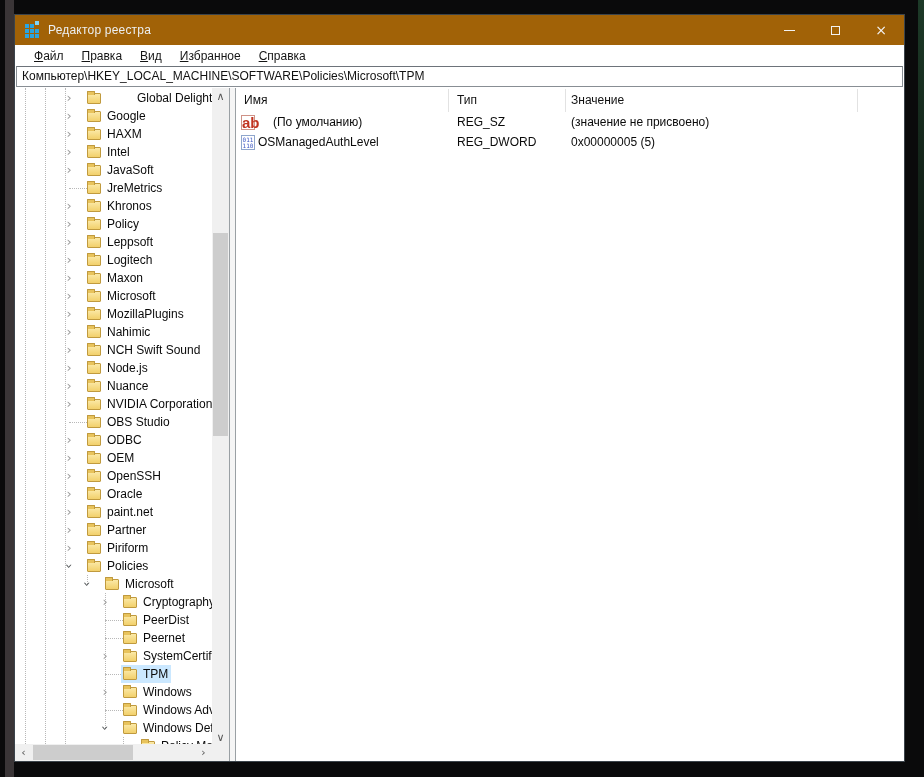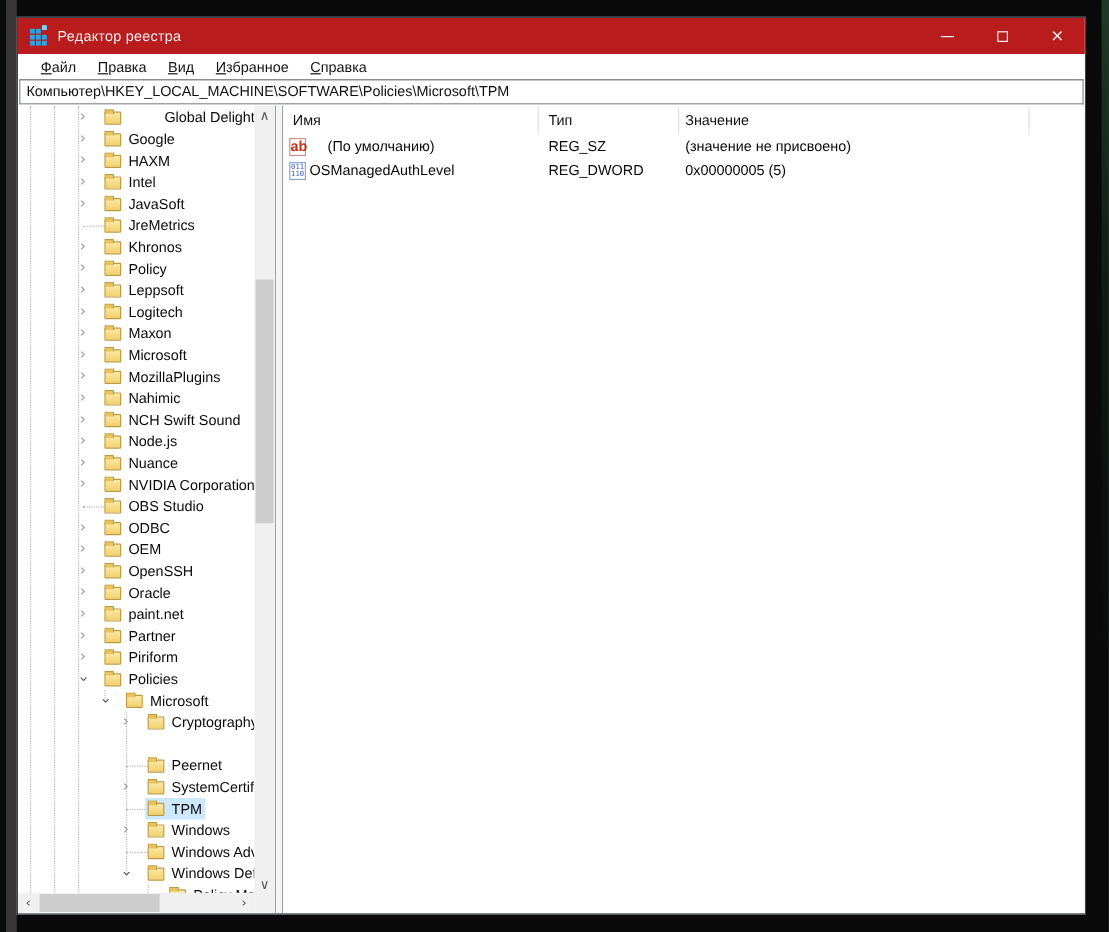--- a/index.html
+++ b/index.html
@@ -7,21 +7,21 @@
   body { background:#0a0a0b; font-family:"Liberation Sans","DejaVu Sans",sans-serif; font-size:12px; color:#000; position:relative; }
 
   .backdrop-left  { position:absolute; left:5px; top:0; width:9px; height:777px; background:#3a3537; }
   .backdrop-right { position:absolute; right:0; top:0; width:6px; height:777px;
                     background:linear-gradient(180deg,#1d3a28,#101c14 30%,#0a0a0b 70%); }
 
   .window { position:absolute; left:14px; top:14px; width:891px; height:748px; background:#fff;
             border:1px solid #3c444b; display:flex; flex-direction:column; }
 
   
-  .titlebar { height:30px; background:#b91c1c; display:flex; align-items:center; flex:0 0 auto; }
+  .titlebar { height:30px; background:#a16207; display:flex; align-items:center; flex:0 0 auto; }
   .app-icon { width:16px; height:16px; margin:0 8px 0 9px; position:relative; flex:0 0 auto; }
   .app-icon .cell { position:absolute; width:4px; height:4px; background:#2aa5e0; }
   .app-icon .cell.lite { background:#7fd6f9; }
   .title-text { color:#eceff1; font-size:12px; letter-spacing:.2px; }
   .win-controls { margin-left:auto; display:flex; height:100%; }
   .win-btn { width:46px; height:100%; display:flex; align-items:center; justify-content:center; color:#f2f2f2; }
   .glyph-min { width:11px; height:1px; background:#f2f2f2; }
   .glyph-max { width:9px; height:9px; border:1px solid #f2f2f2; }
   .glyph-close { font-size:14px; line-height:14px; font-family:"DejaVu Sans",sans-serif; }
 
@@ -75,21 +75,21 @@
   
   .list-panel { position:relative; flex:1 1 auto; background:#fff; overflow:hidden; }
   .list-header { position:relative; height:25px; }
   .hcol { position:absolute; top:0; height:25px; line-height:24px; font-size:12px; color:#111; }
   .hsep { position:absolute; top:1px; height:23px; width:0; border-left:1px solid #e2e2e2; }
   .lrow { position:absolute; left:0; height:20px; width:100%; }
   .lcell { position:absolute; top:0; height:20px; line-height:19px; white-space:nowrap; font-size:12px; color:#0a0a0a; }
   .vicon { position:absolute; left:5px; top:2px; width:14px; height:15px; background:#fff; text-align:center; }
   .vicon-border-s { border:1px solid #cf9287; }
   .vicon-border-d { border:1px solid #8fa6cc; }
-  .vicon .ab { font-size:12px; font-weight:bold; color:#c1331f; line-height:13px; display:block; }
+  .vicon .ab { font-size:15px; font-weight:bold; color:#c1331f; line-height:13px; display:block; }
   .vicon .bin { font-size:6px; line-height:6px; color:#3d58c4; font-family:"DejaVu Sans Mono",monospace; display:block; letter-spacing:0; }
   .vicon .bin:first-child { margin-top:1px; }
 </style>
 </head>
 <body>
 
 <div class="backdrop-left"></div>
 <div class="backdrop-right"></div>
 
 <div class="window">
@@ -338,20 +338,27 @@
               <span class="tlabel">Microsoft</span>
             </span>
           </div>
           <div class="trow" style="top: 505px;">
             <span class="chev" style="left: 82px;">›</span>
             <span class="node" style="left: 106px;">
               <span class="folder"></span>
               <span class="tlabel">Cryptography</span>
             </span>
           </div>
+          <div class="trow" style="top: 523px;">
+            <span class="stub" style="left: 90px;"></span>
+            <span class="node" style="left: 106px;">
+              <span class="folder"></span>
+              <span class="tlabel">PeerDist</span>
+            </span>
+          </div>
           <div class="trow" style="top: 541px;">
             <span class="stub" style="left: 90px;"></span>
             <span class="node" style="left: 106px;">
               <span class="folder"></span>
               <span class="tlabel">Peernet</span>
             </span>
           </div>
           <div class="trow" style="top: 559px;">
             <span class="chev" style="left: 82px;">›</span>
             <span class="node" style="left: 106px;">

